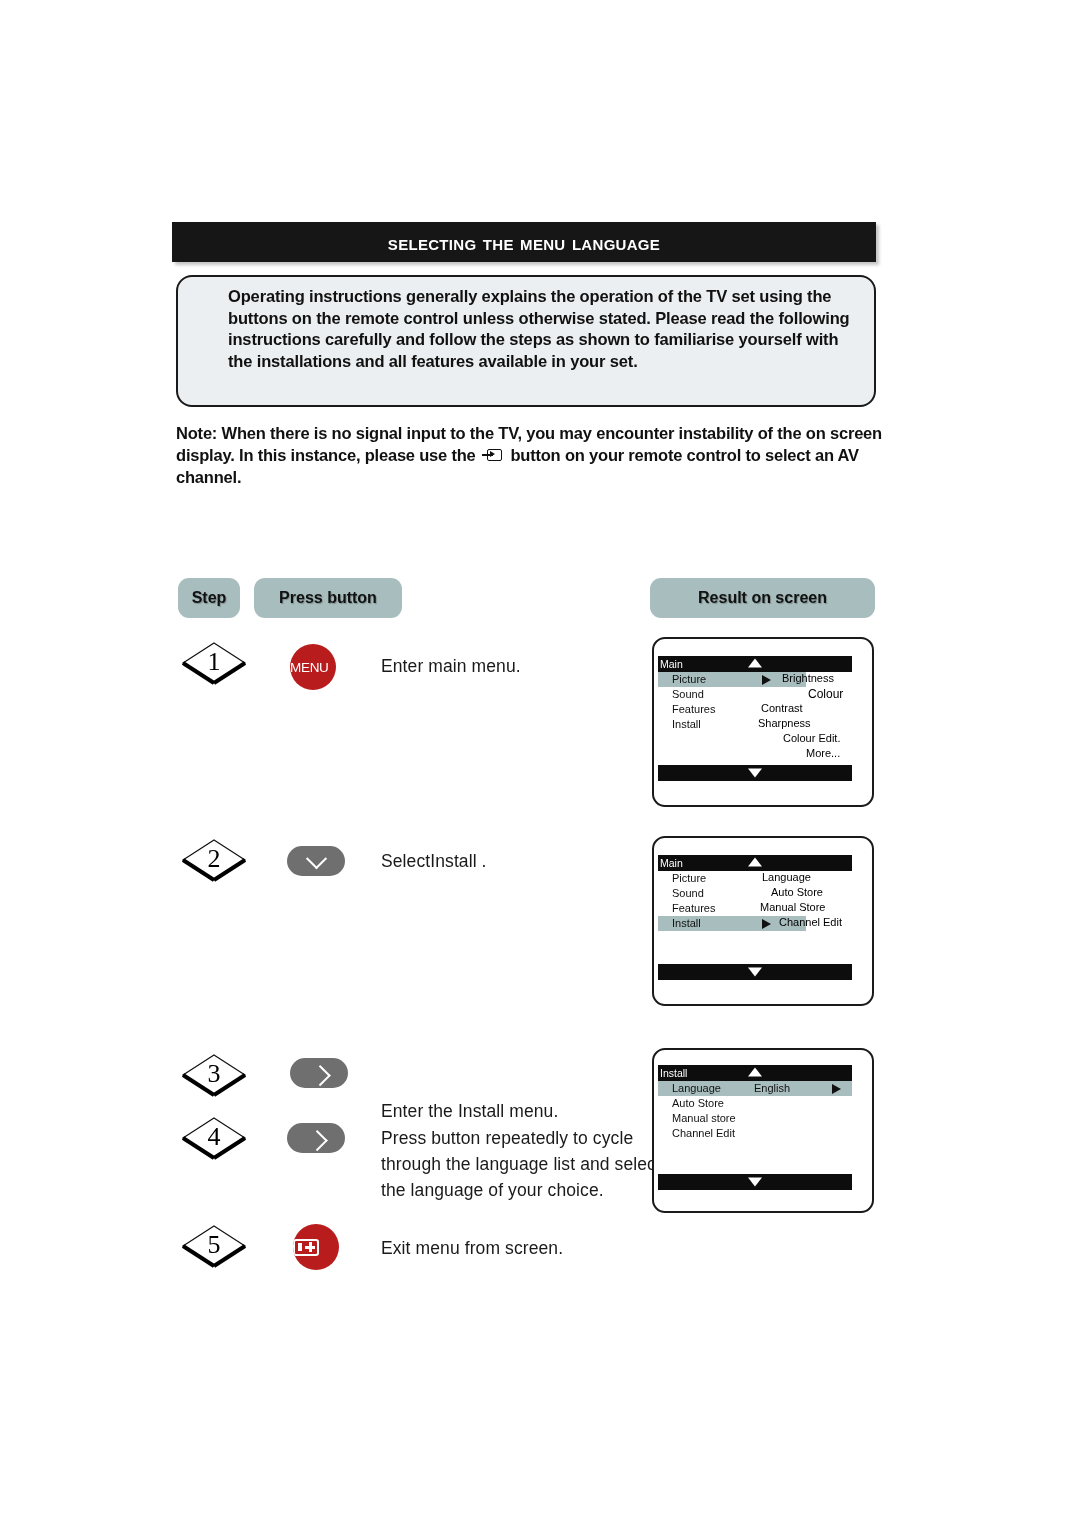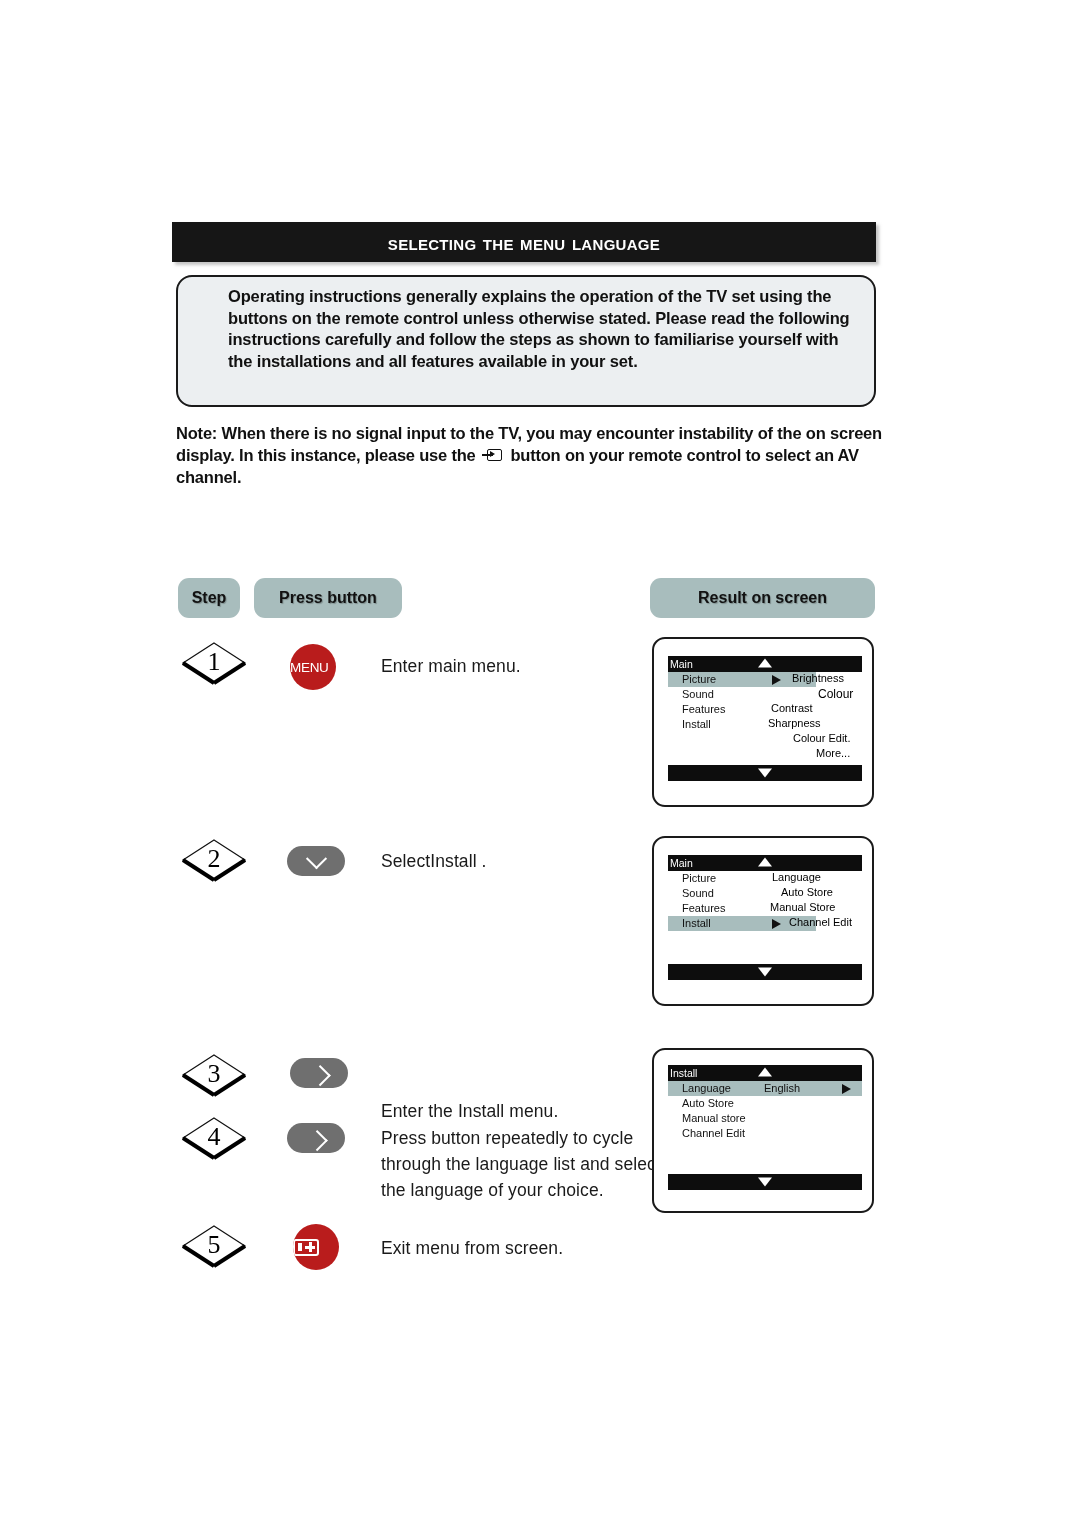--- a/index.html
+++ b/index.html
@@ -243,21 +243,21 @@
   .tv {
     position: absolute;
     width: 222px;
     border: 2.5px solid #1a1a1a;
     border-radius: 13px;
     background: #ffffff;
     box-sizing: border-box;
   }
   .osd {
     position: absolute;
-    left: 14px;
+    left: 4px;
     width: 194px;
     text-decoration: underline;
   }
   .osd-bar {
     height: 16px;
     background: #0d0d0d;
     color: #ffffff;
     font-size: 10.5px;
     position: relative;
     line-height: 16px;

